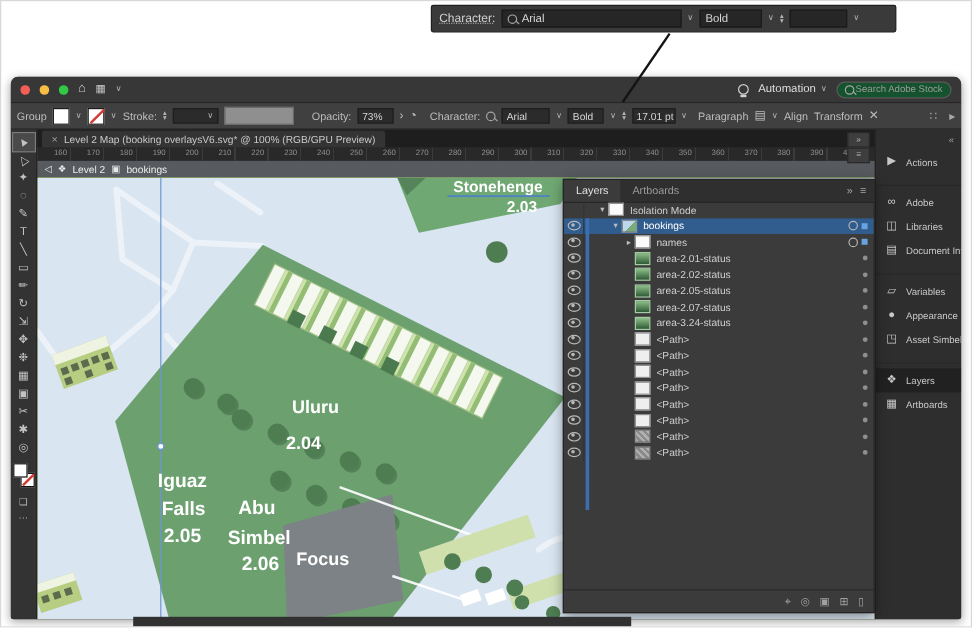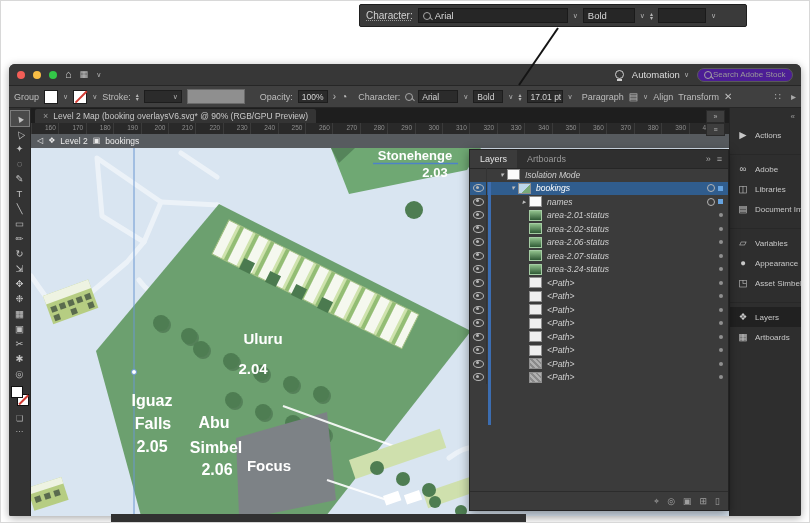--- a/index.html
+++ b/index.html
@@ -25,21 +25,21 @@
   .window{position:absolute;left:8px;top:63px;width:792px;height:452px;background:#333;
           border-radius:6px 6px 2px 2px;box-shadow:0 2px 8px rgba(0,0,0,.35);overflow:hidden;z-index:10;}
   .titlebar{position:absolute;left:0;top:0;width:792px;height:22px;background:#373737;
             border-bottom:1px solid #262626;display:flex;align-items:center;padding:0 8px;box-sizing:border-box;gap:8px;}
   .tl{width:8px;height:8px;border-radius:50%;flex:none;}
   .tl-red{background:#f35e57;}.tl-yellow{background:#f8bd45;}.tl-green{background:#33c748;}
   .tb-ico{color:#c6c6c6;font-size:11px;line-height:1;}
   .app-title{position:absolute;left:0;right:0;text-align:center;color:#c9c9c9;font-size:10px;pointer-events:none;}
   .tb-right{margin-left:auto;display:flex;align-items:center;gap:8px;z-index:2;}
   .automation{display:flex;align-items:center;gap:4px;color:#dedede;font-size:9.5px;}
-  .stock-search{width:96px;height:14px;background:#4c1d95;border:1px solid #5a5a5a;border-radius:7px;
+  .stock-search{width:96px;height:14px;background:#14532d;border:1px solid #5a5a5a;border-radius:7px;
                 display:flex;align-items:center;gap:1px;padding:0 6px;box-sizing:border-box;
                 color:#9a9a9a;font-size:8px;white-space:nowrap;overflow:hidden;}
   .bulb{width:7px;height:7px;border:1.3px solid #cfcfcf;border-radius:50%;position:relative;}
   .bulb::after{content:'';position:absolute;left:1px;right:1px;bottom:-3px;height:2px;background:#cfcfcf;}
   
   .controlbar{position:absolute;left:0;top:22px;width:792px;height:22px;background:#404040;
               border-bottom:1px solid #262626;display:flex;align-items:center;padding:0 5px;
               box-sizing:border-box;gap:5px;color:#bdbdbd;font-size:9px;white-space:nowrap;}
   .cb-label{flex:none;}
   .sw{width:12px;height:12px;background:#fff;border:1px solid #1d1d1d;flex:none;position:relative;}
@@ -79,21 +79,21 @@
   .tsw-stroke::after{content:'';position:absolute;left:-1px;top:4px;width:13px;height:1.5px;
                      background:#d23b33;transform:rotate(-45deg);}
   .tool-extra{color:#b5b5b5;font-size:8px;margin-top:4px;}
   
   .layers-panel{position:absolute;left:460px;top:85px;width:260px;height:362px;background:#3b3b3b;
                 border:1px solid #232323;box-sizing:border-box;z-index:20;box-shadow:0 3px 10px rgba(0,0,0,.4);}
   .lp-header{height:18px;background:#2f2f2f;display:flex;align-items:center;border-bottom:1px solid #262626;}
   .lp-tab{padding:0 10px;height:18px;display:flex;align-items:center;font-size:9px;color:#9a9a9a;}
   .lp-tab.active{background:#3b3b3b;color:#e2e2e2;}
   .lp-hicons{margin-left:auto;display:flex;gap:6px;padding-right:6px;color:#a5a5a5;font-size:9px;}
-  .lrows{position:absolute;left:0;top:18px;right:0;font-style:italic;}
+  .lrows{position:absolute;left:0;top:18px;right:0;}
   .lrow{height:13.5px;display:flex;align-items:center;font-size:8.5px;color:#cfcfcf;position:relative;}
   .lrow.sel{background:#305d8e;color:#fff;}
   .cell-eye{width:16px;display:flex;justify-content:center;flex:none;border-right:1px solid #333;height:100%;align-items:center;}
   .eye{width:9px;height:6px;border:1px solid #b8b8b8;border-radius:50%;position:relative;}
   .eye::after{content:'';position:absolute;width:3px;height:3px;background:#b8b8b8;border-radius:50%;left:2px;top:0.5px;}
   .cell-lock{width:10px;flex:none;height:100%;}
   .disc{width:10px;flex:none;color:#bdbdbd;font-size:7px;text-align:center;}
   .thumb{width:13px;height:11px;border:1px solid #8f8f8f;box-sizing:border-box;margin-right:5px;flex:none;background:#fbfbfb;}
   .thumb-map{background:linear-gradient(135deg,#bcd6ea 55%,#79aa79 55%);}
   .thumb-green{background:linear-gradient(180deg,#8fc08b,#2f5a35);border-color:#a5cda4;}
@@ -185,21 +185,21 @@
           <span>▴</span>
           <span>▾</span>
         </span>
       <span class="cb-field" style="width:38px">
         <span style="flex:1"></span>
           <span class="chev">∨</span>
       </span>
       <span class="cb-light"></span>
       <span class="cb-label" style="margin-left:10px">Opacity:</span>
       <span class="cb-field" style="width:30px">
-        <span>100%</span>
+        <span>73%</span>
       </span>
       <span class="cb-icon">›</span>
       <span class="cb-icon">◔</span>
       <span class="cb-label" style="margin-left:6px">Character:</span>
       <span class="mag"></span>
       <span class="cb-field" style="width:40px">
         <span>Arial</span>
       </span>
       <span class="chev">∨</span>
       <span class="cb-field" style="width:30px">
@@ -222,21 +222,21 @@
       <span class="cb-icon">✕</span>
       <span class="cb-right">
         <span>∷</span>
         <span>▸</span>
       </span>
     </div>
 
     <div class="tabbar">
       <div class="doc-tab">
         <span class="doc-close">×</span>
-        <span>Level 2 Map (booking overlaysV6.svg* @ 90% (RGB/GPU Preview)</span>
+        <span>Level 2 Map (booking overlaysV6.svg* @ 100% (RGB/GPU Preview)</span>
       </div>
     </div>
 
     <div class="ruler" id="ruler">
         <span class="tick" style="left: 14px;">160</span>
         <span class="tick" style="left: 41.4px;">170</span>
         <span class="tick" style="left: 68.8px;">180</span>
         <span class="tick" style="left: 96.2px;">190</span>
         <span class="tick" style="left: 123.6px;">200</span>
         <span class="tick" style="left: 151px;">210</span>
@@ -544,21 +544,21 @@
             </span>
           </div>
           <div class="lrow">
             <span class="cell-eye">
               <span class="eye"></span>
             </span>
             <span class="cell-lock"></span>
             <span style="width: 22px; flex: 0 0 auto;"></span>
             <span class="disc"></span>
             <span class="thumb thumb-green"></span>
-            <span class="lbl">area-2.06-status</span>
+            <span class="lbl">area-2.05-status</span>
             <span class="rgt">
               <span class="dot"></span>
             </span>
           </div>
           <div class="lrow">
             <span class="cell-eye">
               <span class="eye"></span>
             </span>
             <span class="cell-lock"></span>
             <span style="width: 22px; flex: 0 0 auto;"></span>

